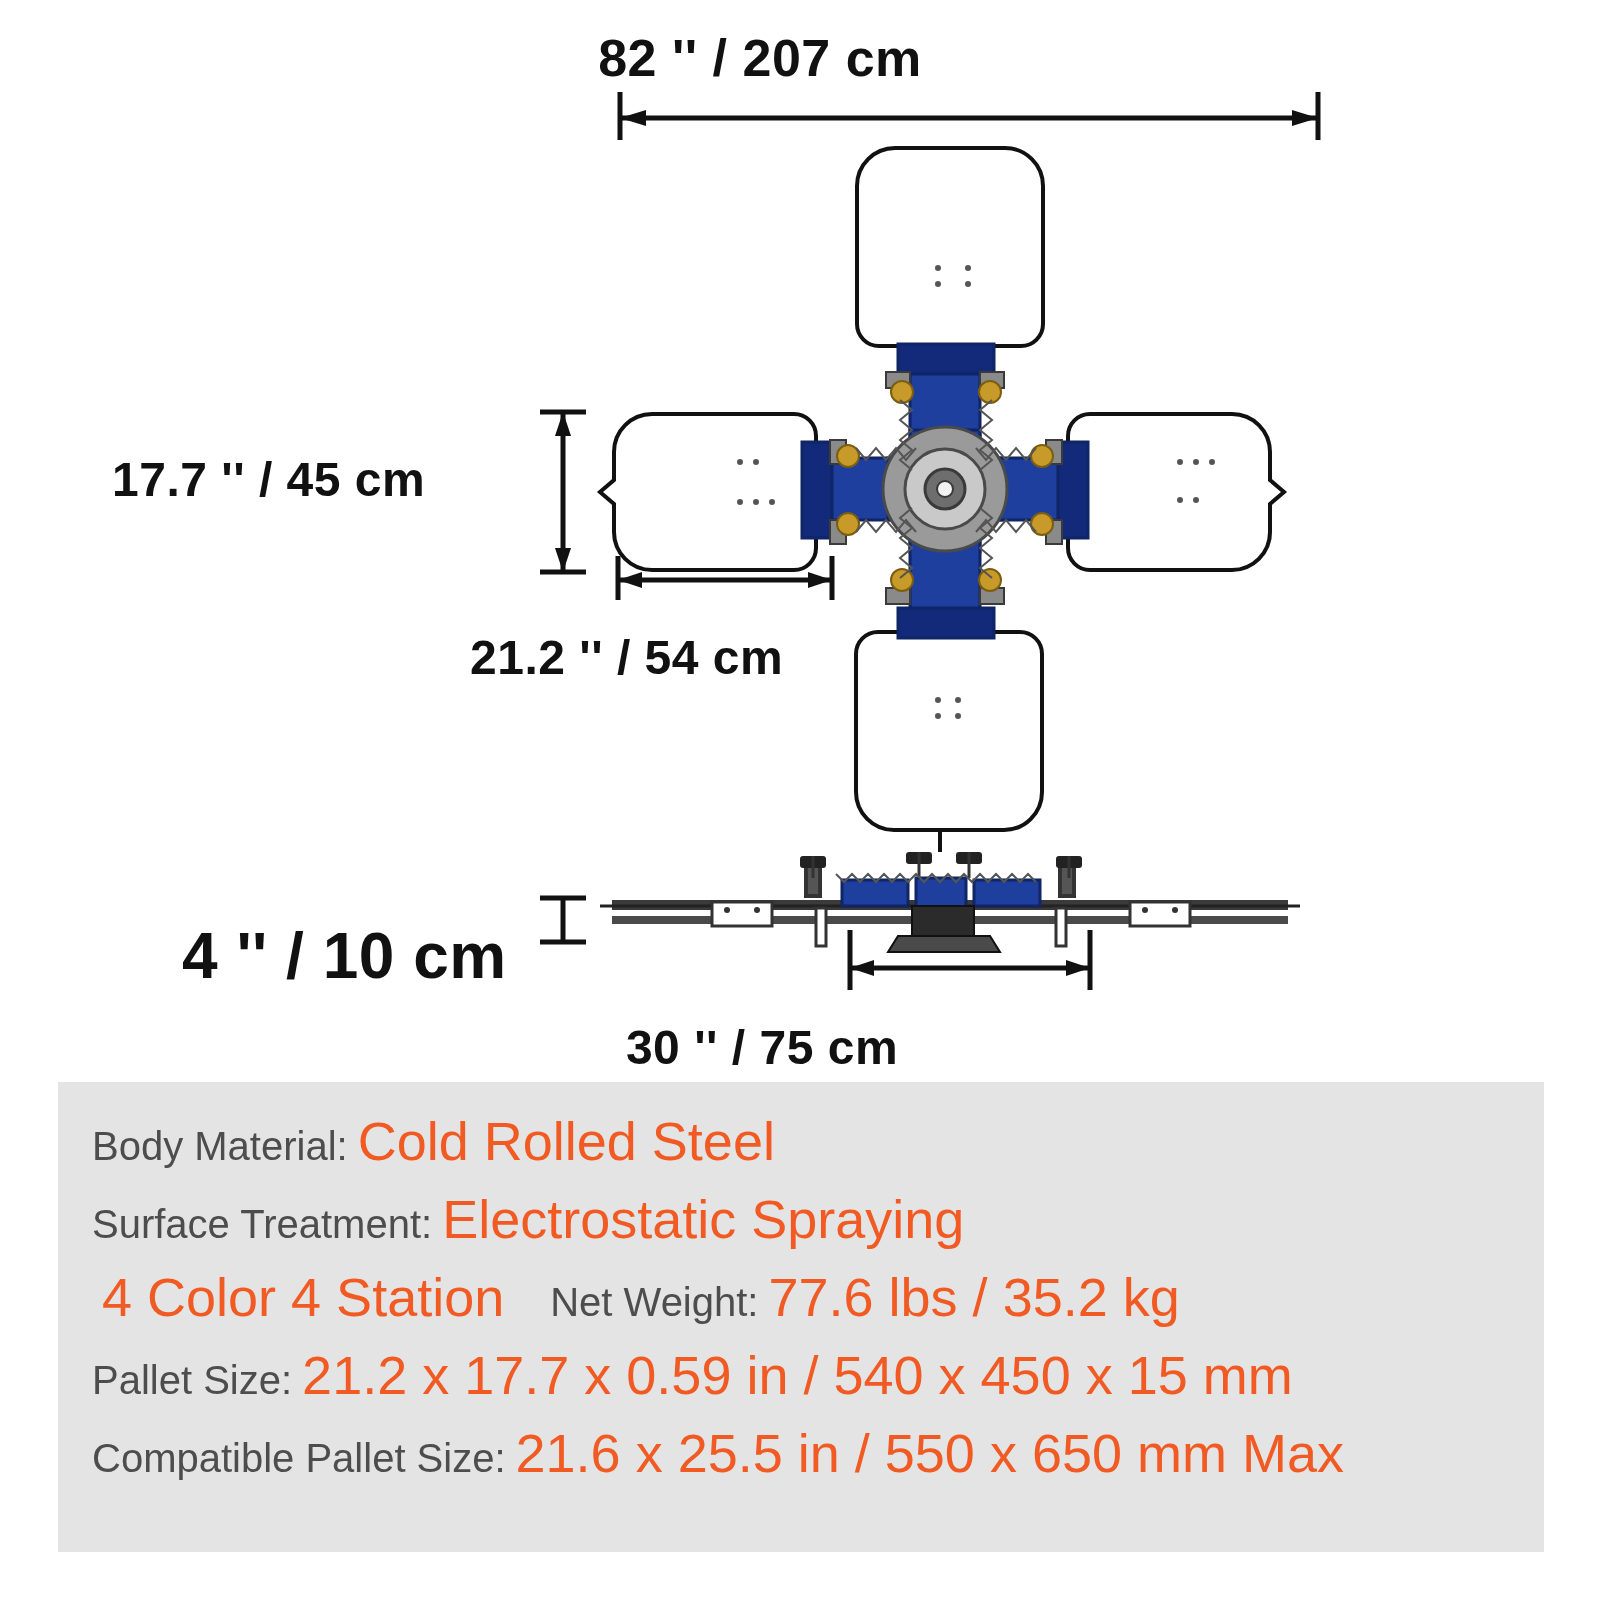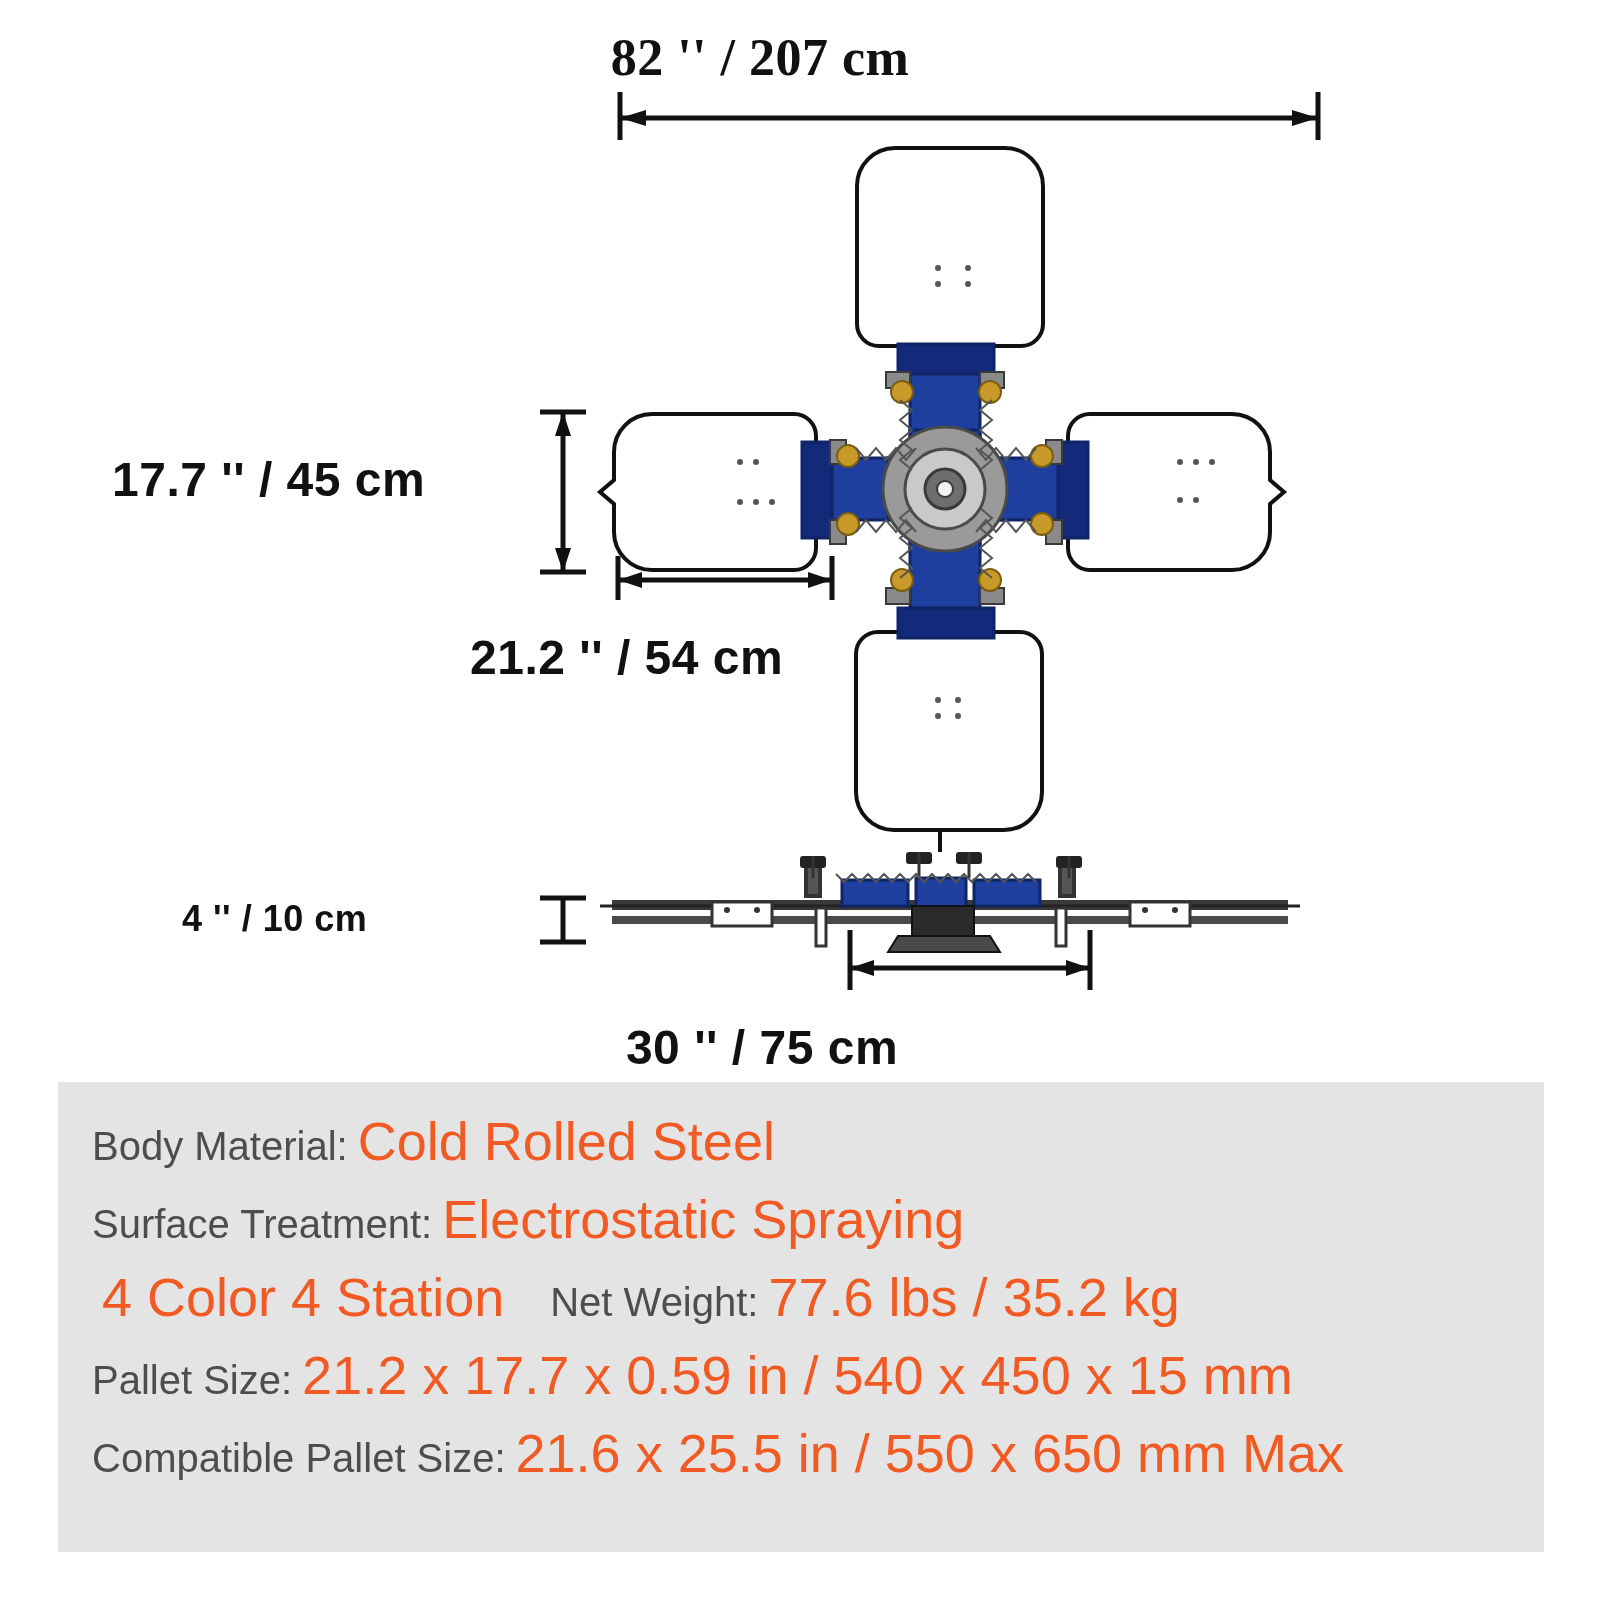--- a/index.html
+++ b/index.html
@@ -21,37 +21,36 @@
     font-weight: bold;
     color: #111111;
     white-space: nowrap;
     letter-spacing: 0.5px;
   }
   #dim-top {
     left: 760px;
     top: 28px;
     font-size: 52px;
     transform: translateX(-50%);
-    font-family: Liberation Serif, serif;
   }
   #dim-height {
     left: 112px;
     top: 452px;
     font-size: 48px;
   }
   #dim-width {
     left: 445px;
     top: 630px;
     font-size: 48px;
     margin-left: 25px;
   }
   #dim-thickness {
     left: 182px;
-    top: 898px;
-    font-size: 36px;
+    top: 919px;
+    font-size: 64px;
   }
   #dim-base {
     left: 762px;
     top: 1020px;
     font-size: 48px;
     transform: translateX(-50%);
   }
 
   
   #diagram-svg {

